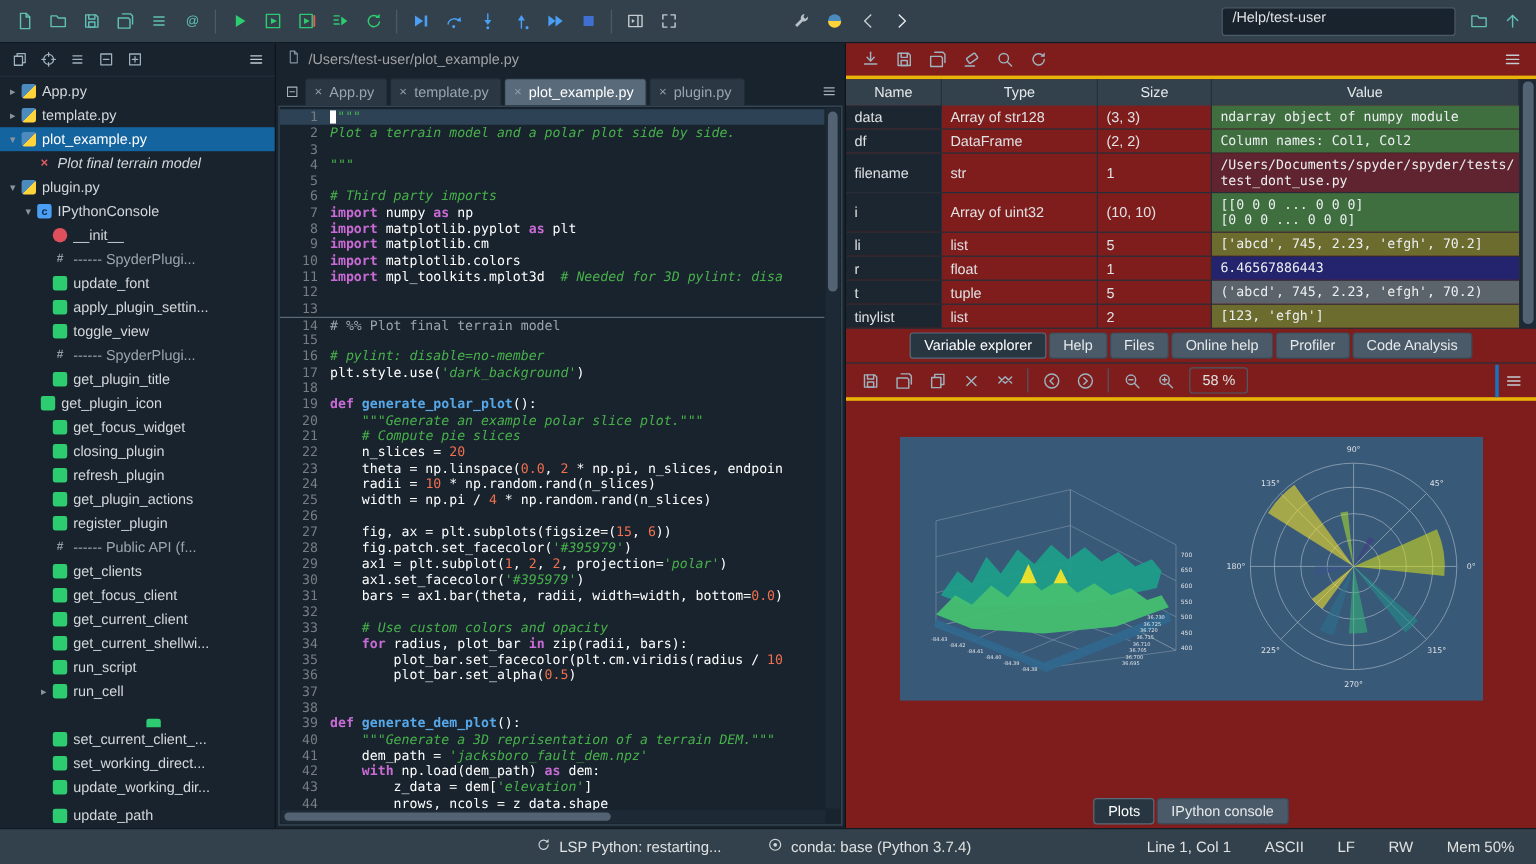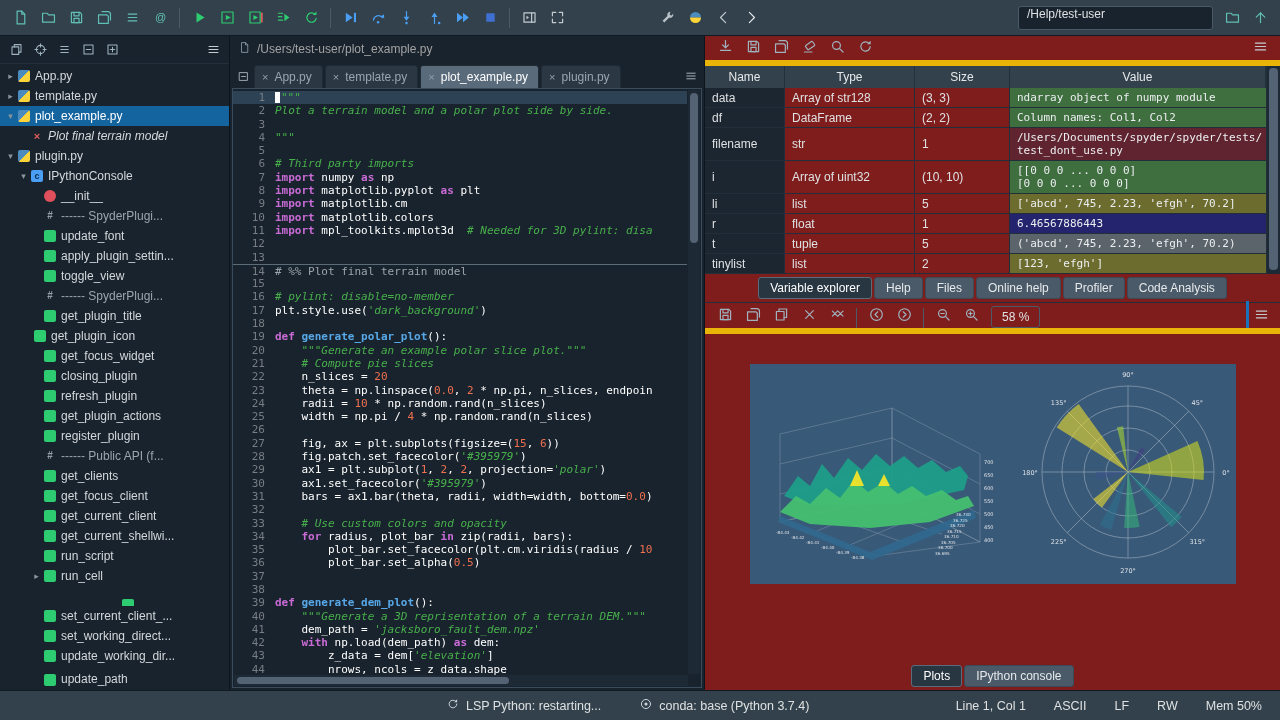--- a/index.html
+++ b/index.html
@@ -55,21 +55,21 @@
 .tk-s,.tk-c{color:#47b04b;font-style:italic}
 .tk-m{color:#f0704f}
 .tk-d{color:#57a8e8;font-weight:bold}
 .tk-g{color:#9aa5ad}
 .vscroll{position:absolute;top:1px;right:1px;width:12px;bottom:13px;background:#1d2935}
 .vscroll .thumb{position:absolute;top:3px;left:2px;right:2px;height:150px;background:#546374;border-radius:4px}
 .hscroll{position:absolute;left:1px;right:13px;bottom:1px;height:11px;background:#1d2935}
 .hscroll .thumb{position:absolute;left:3px;top:2px;bottom:2px;width:60%;background:#546374;border-radius:4px}
 
 .rightpane{flex:1;display:flex;flex-direction:column;min-width:0;background:#7f1d1d}
-.vetoolbar,.plotstoolbar{height:30px;display:flex;align-items:flex-end;padding:0 6px;flex:0 0 auto;border-bottom:6px solid #eab308}
+.vetoolbar,.plotstoolbar{height:30px;display:flex;align-items:center;padding:0 6px;flex:0 0 auto;border-bottom:3px solid #eab308}
 .plotstoolbar{height:32px;border-top:1px solid #222f3a}
 .zoombox{border:1px solid #4a5a66;border-radius:3px;padding:3px 10px;font-size:12px;color:#dfe1e2;margin:0 6px;flex:0 0 auto}
 
 .vetable{position:relative;flex:0 0 auto;padding-right:14px}
 .vehead,.verow{display:grid;grid-template-columns:80px 130px 95px 1fr}
 .vehead{background:#32414B;height:22px}
 .vehead>div{display:flex;align-items:center;justify-content:center;font-size:12px;color:#e6e9eb;border-right:1px solid #24303b}
 .verow{border-bottom:1px solid #222f3a}
 .verow .cname{background:#1b2631;padding:0 7px;display:flex;align-items:center;font-size:12px;border-right:1px solid #222f3a}
 .verow .ctype,.verow .csize{padding:0 7px;display:flex;align-items:center;font-size:12px;border-right:1px solid #222f3a}

